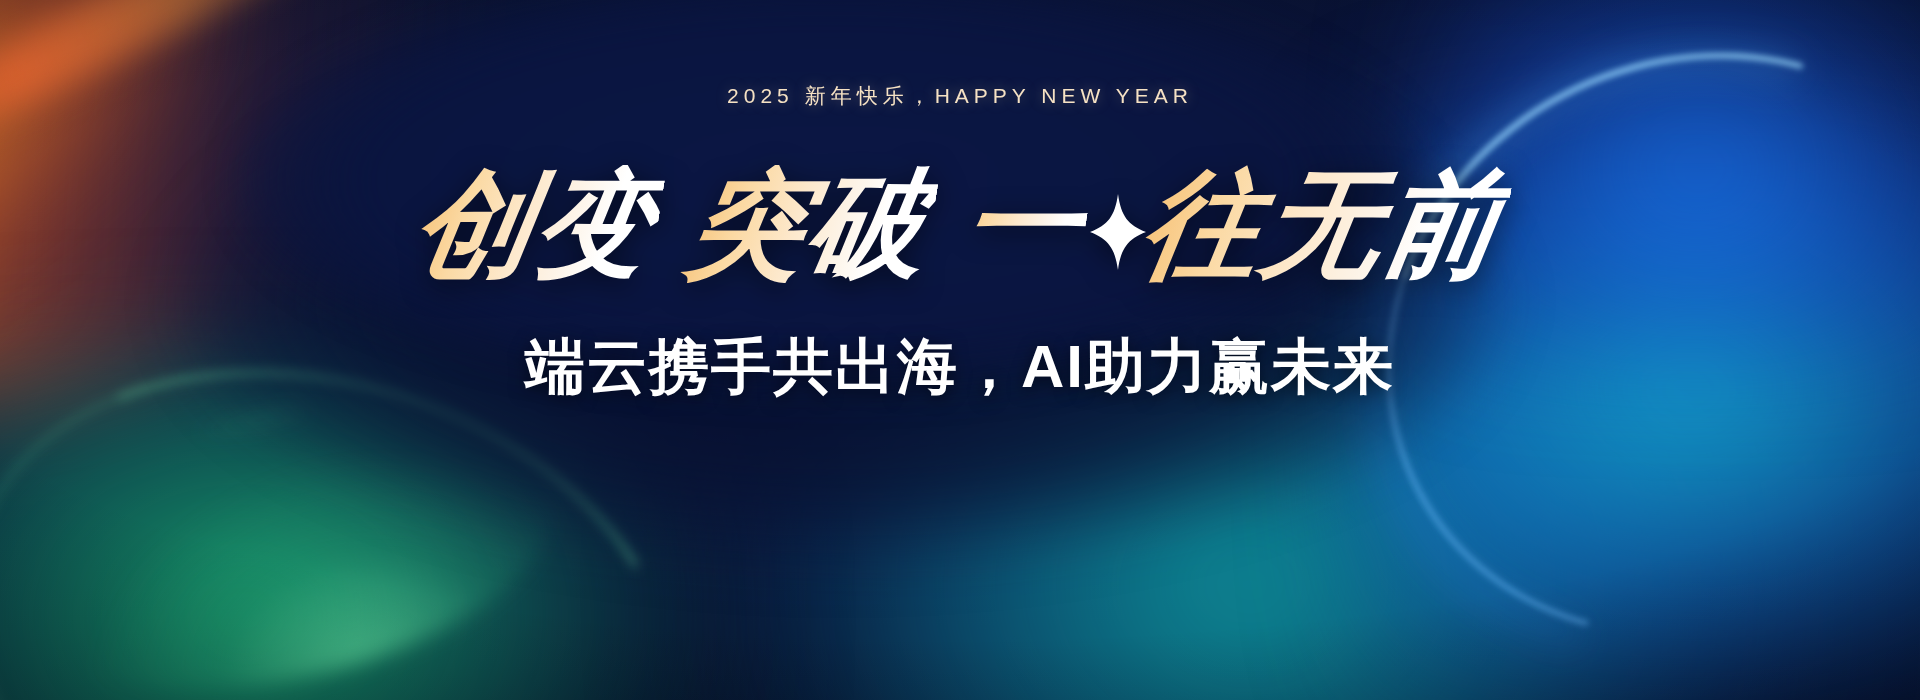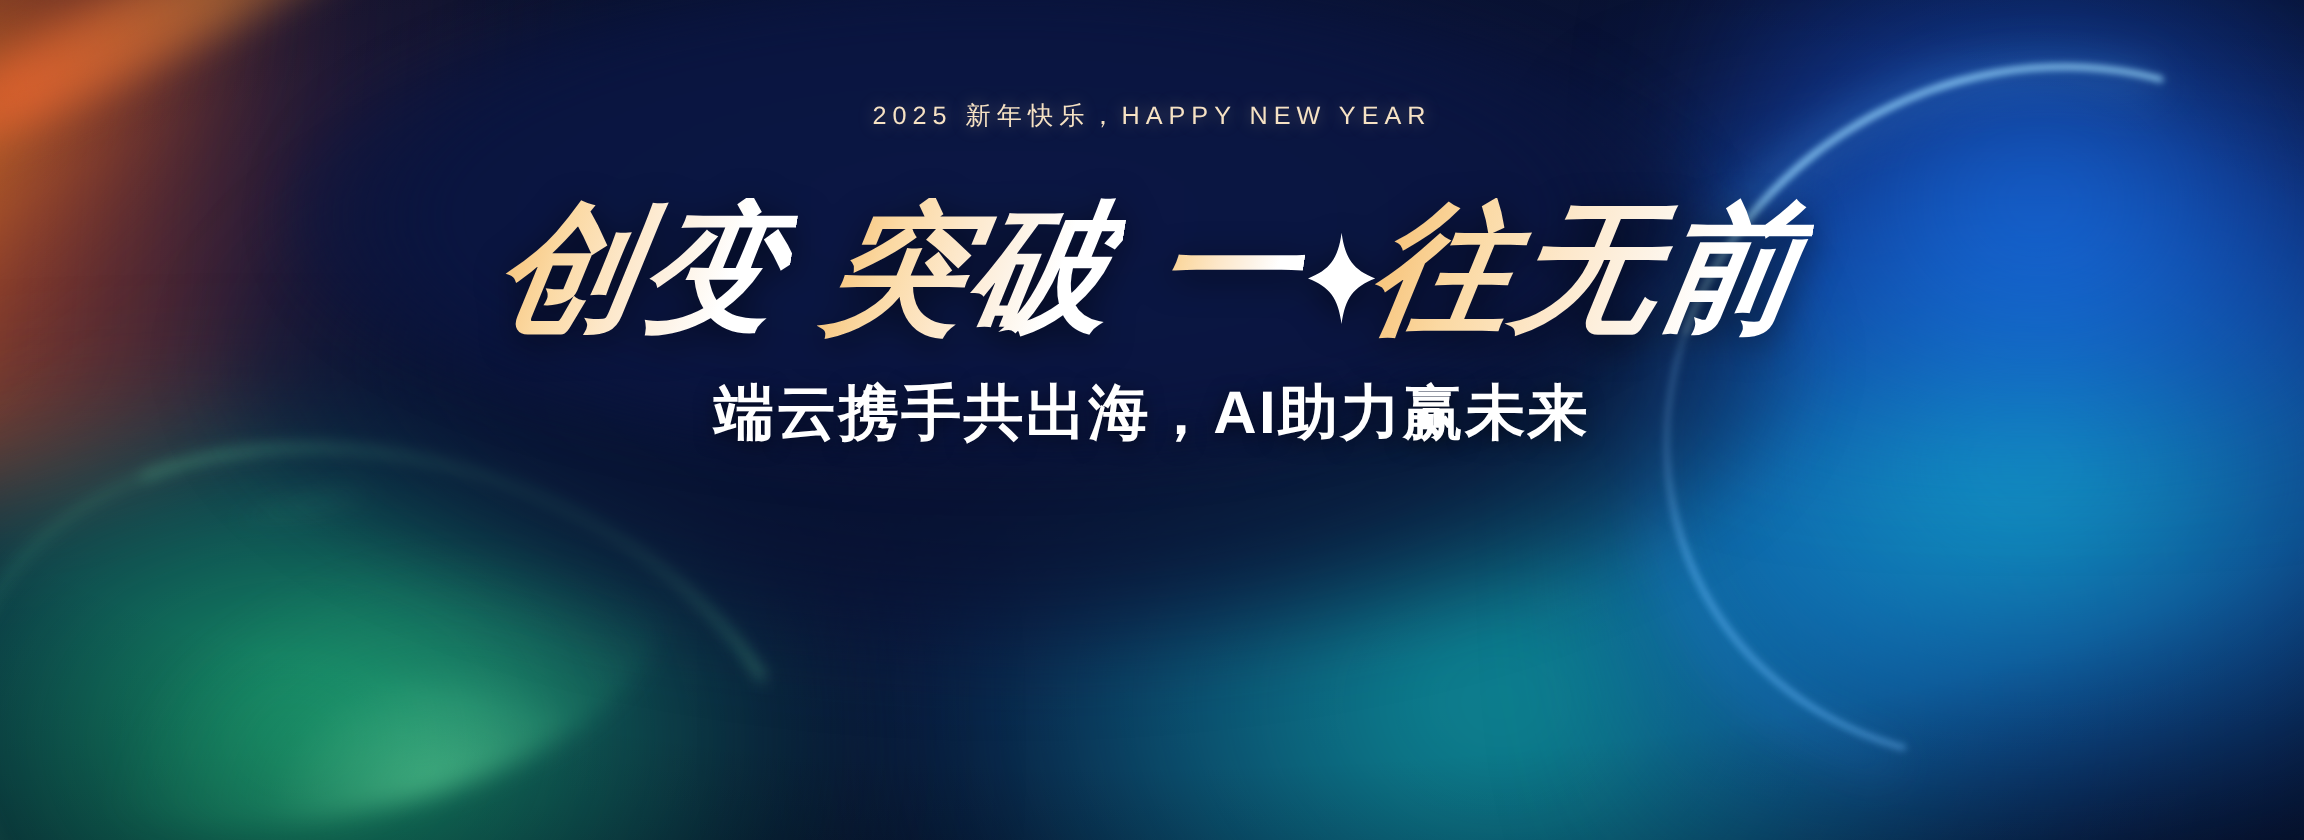--- a/index.html
+++ b/index.html
@@ -206,22 +206,22 @@
     display:inline-block;
     width:56px;
     height:76px;
     position:relative;
     margin:0 -4px 0 4px;
     flex:0 0 auto;
   }
   .sparkle svg{ position:absolute; left:0; top:8px; }
 
   .subtitle{
-    margin-top:28px;
-    font-size:50px;
+    margin-top:44px;
+    font-size:60px;
     font-weight:700;
     color:#ffffff;
     letter-spacing:2px;
     white-space:nowrap;
     text-shadow:0 3px 16px rgba(0,0,0,.55);
   }
 </style>
 </head>
 <body>
 

